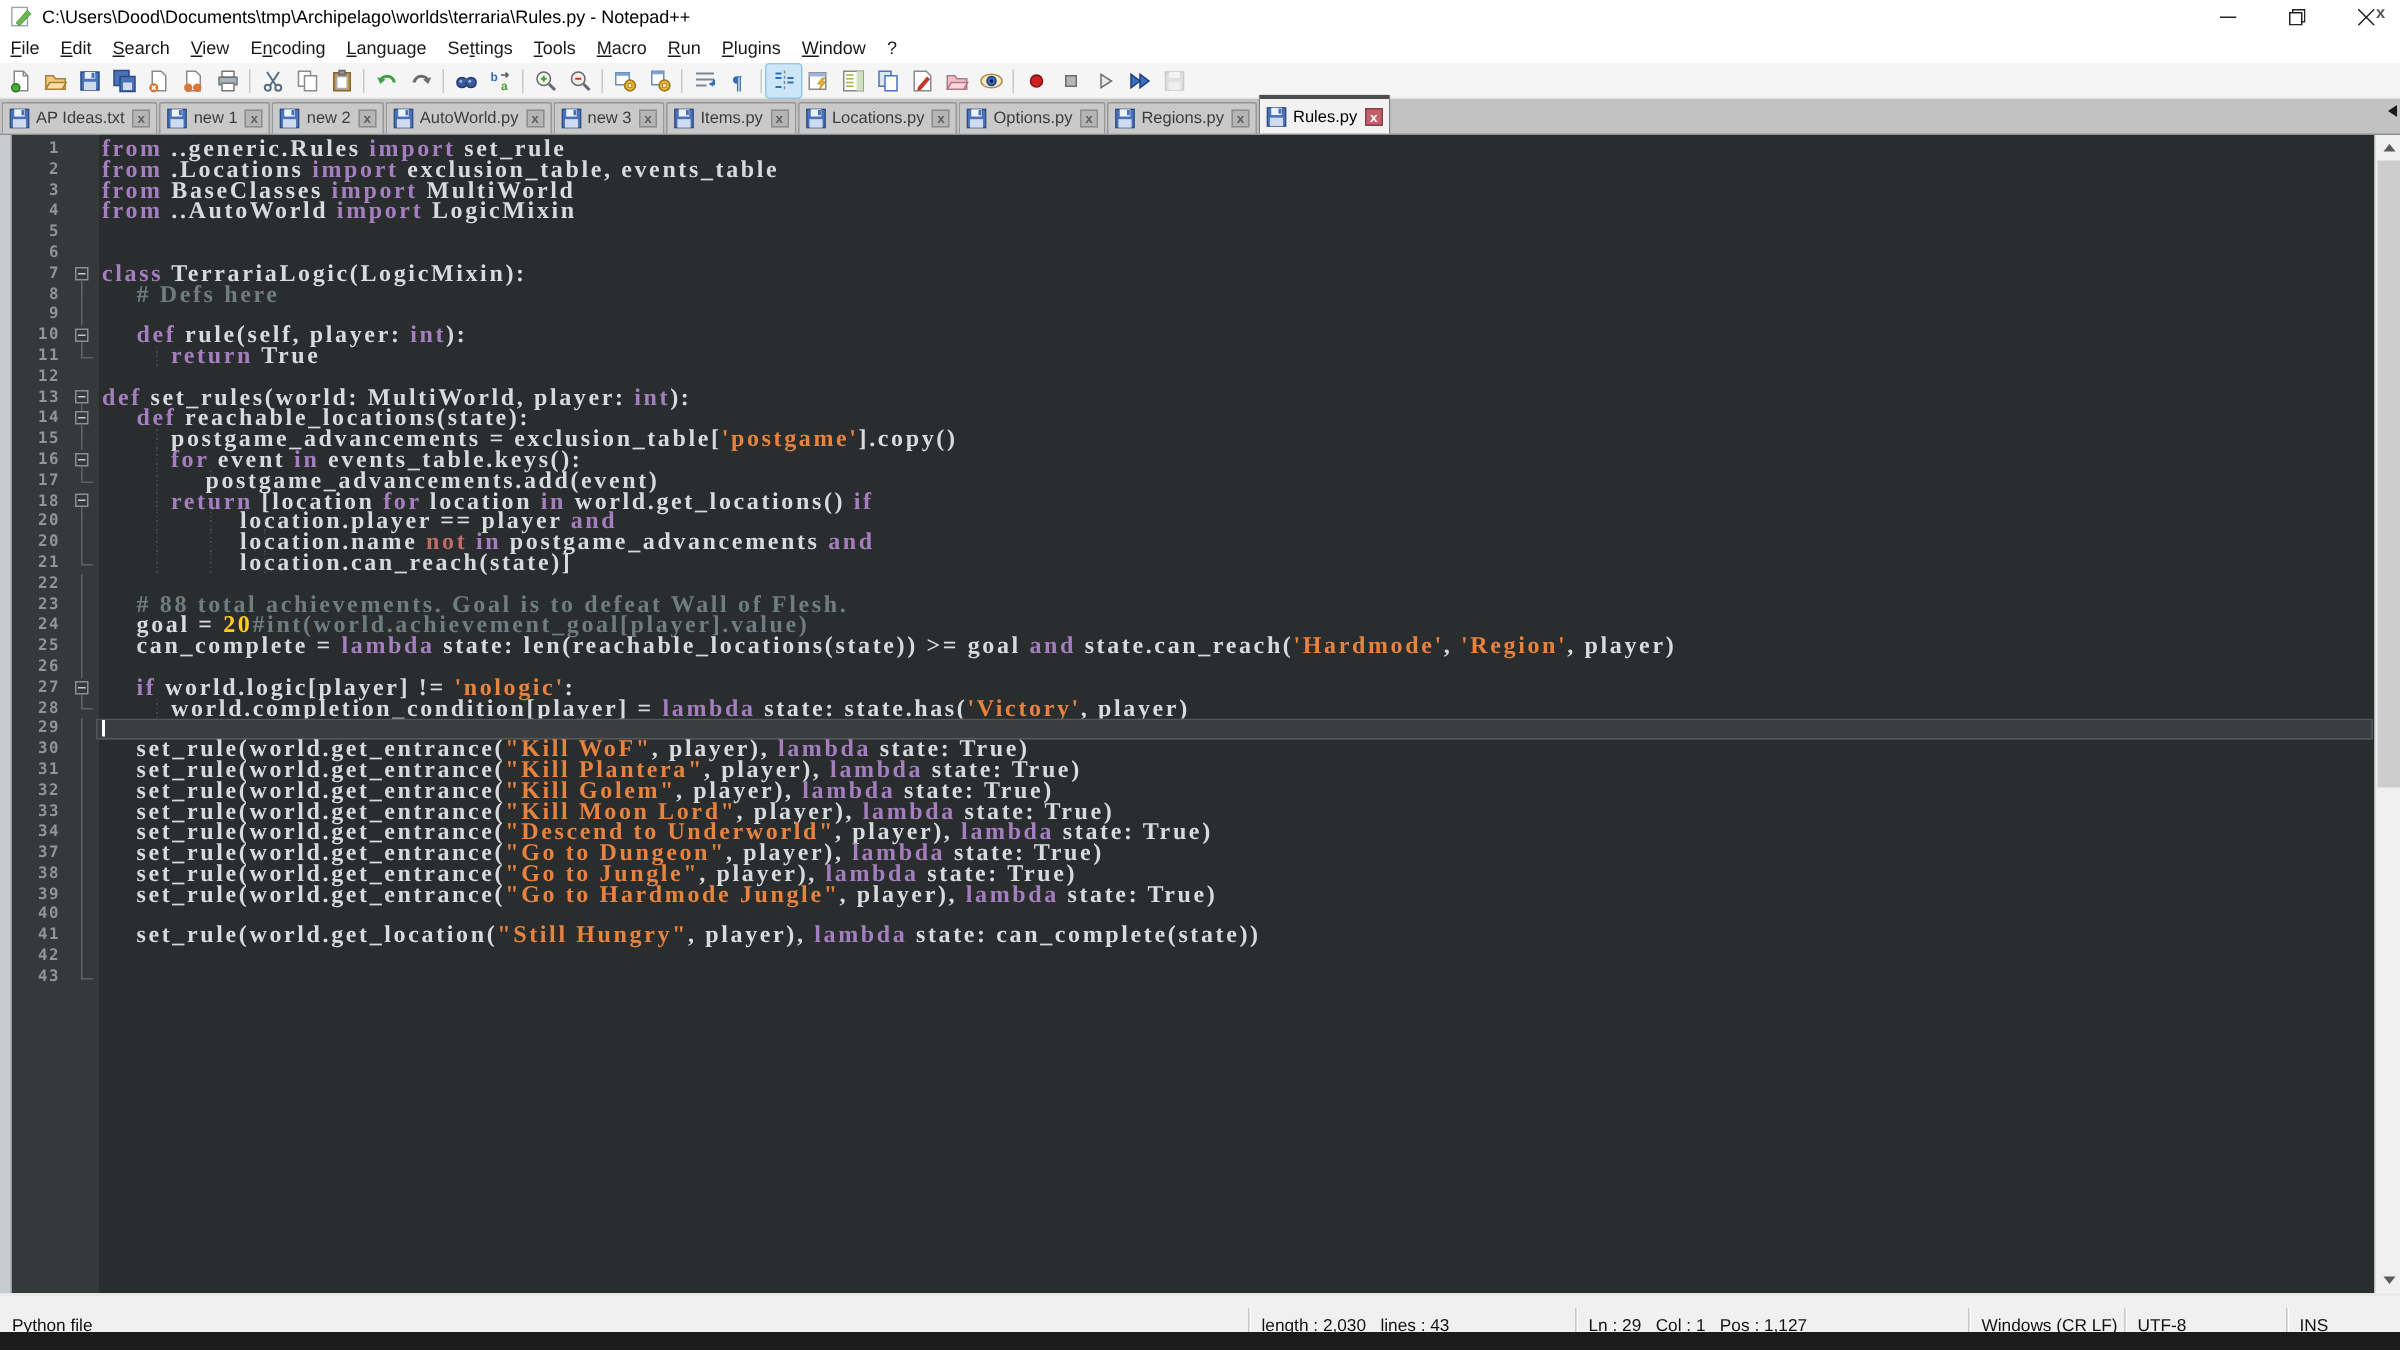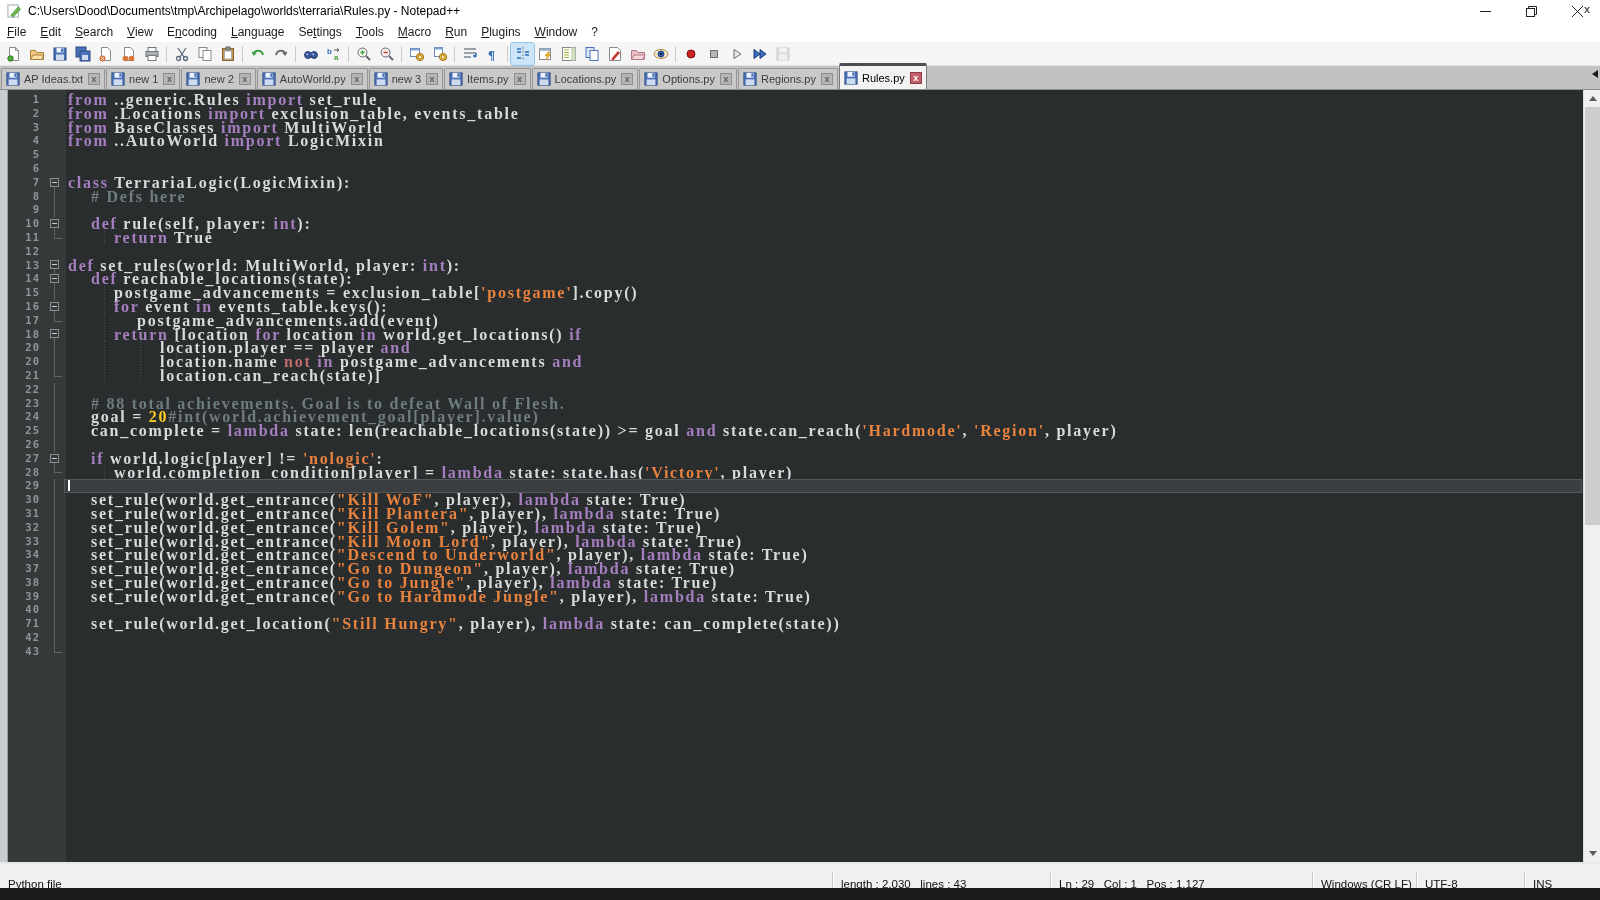--- a/index.html
+++ b/index.html
@@ -744,21 +744,21 @@
           <div class="code"><span class="tk-d">    set_rule(world.get_entrance(</span><span class="tk-s">"Go to Hardmode Jungle"</span><span class="tk-d">, player), </span><span class="tk-k">lambda</span><span class="tk-d"> state: True)</span></div>
         </div>
         <div class="row">
           <div class="lnum">40</div>
           <div class="fold">
             <div class="fv"></div>
           </div>
           <div class="code"></div>
         </div>
         <div class="row">
-          <div class="lnum">71</div>
+          <div class="lnum">41</div>
           <div class="fold">
             <div class="fv"></div>
           </div>
           <div class="code"><span class="tk-d">    set_rule(world.get_location(</span><span class="tk-s">"Still Hungry"</span><span class="tk-d">, player), </span><span class="tk-k">lambda</span><span class="tk-d"> state: can_complete(state))</span></div>
         </div>
         <div class="row">
           <div class="lnum">42</div>
           <div class="fold">
             <div class="fv"></div>
           </div>

